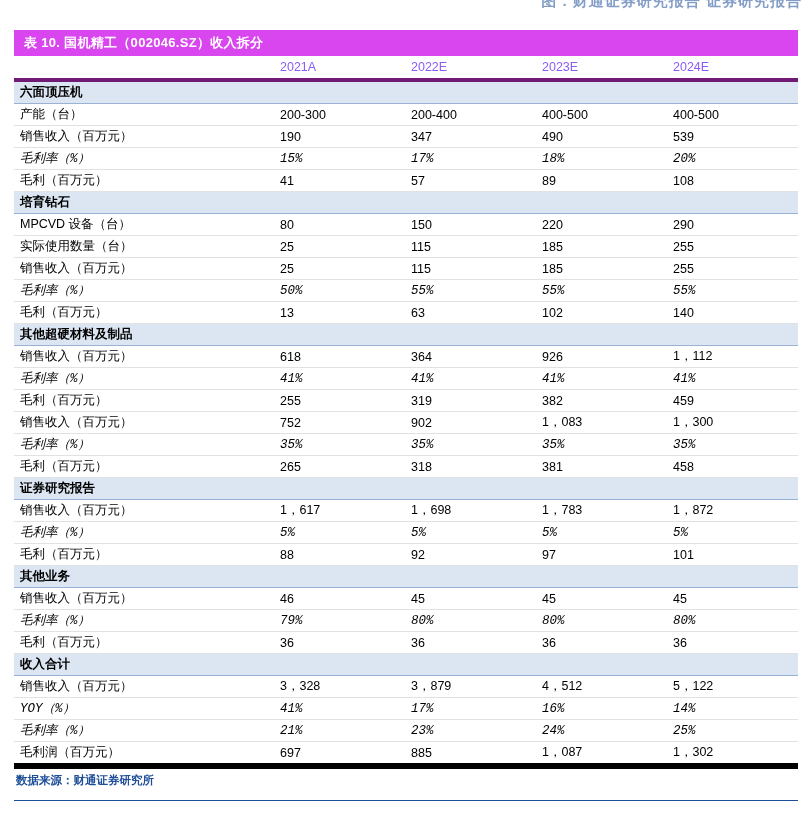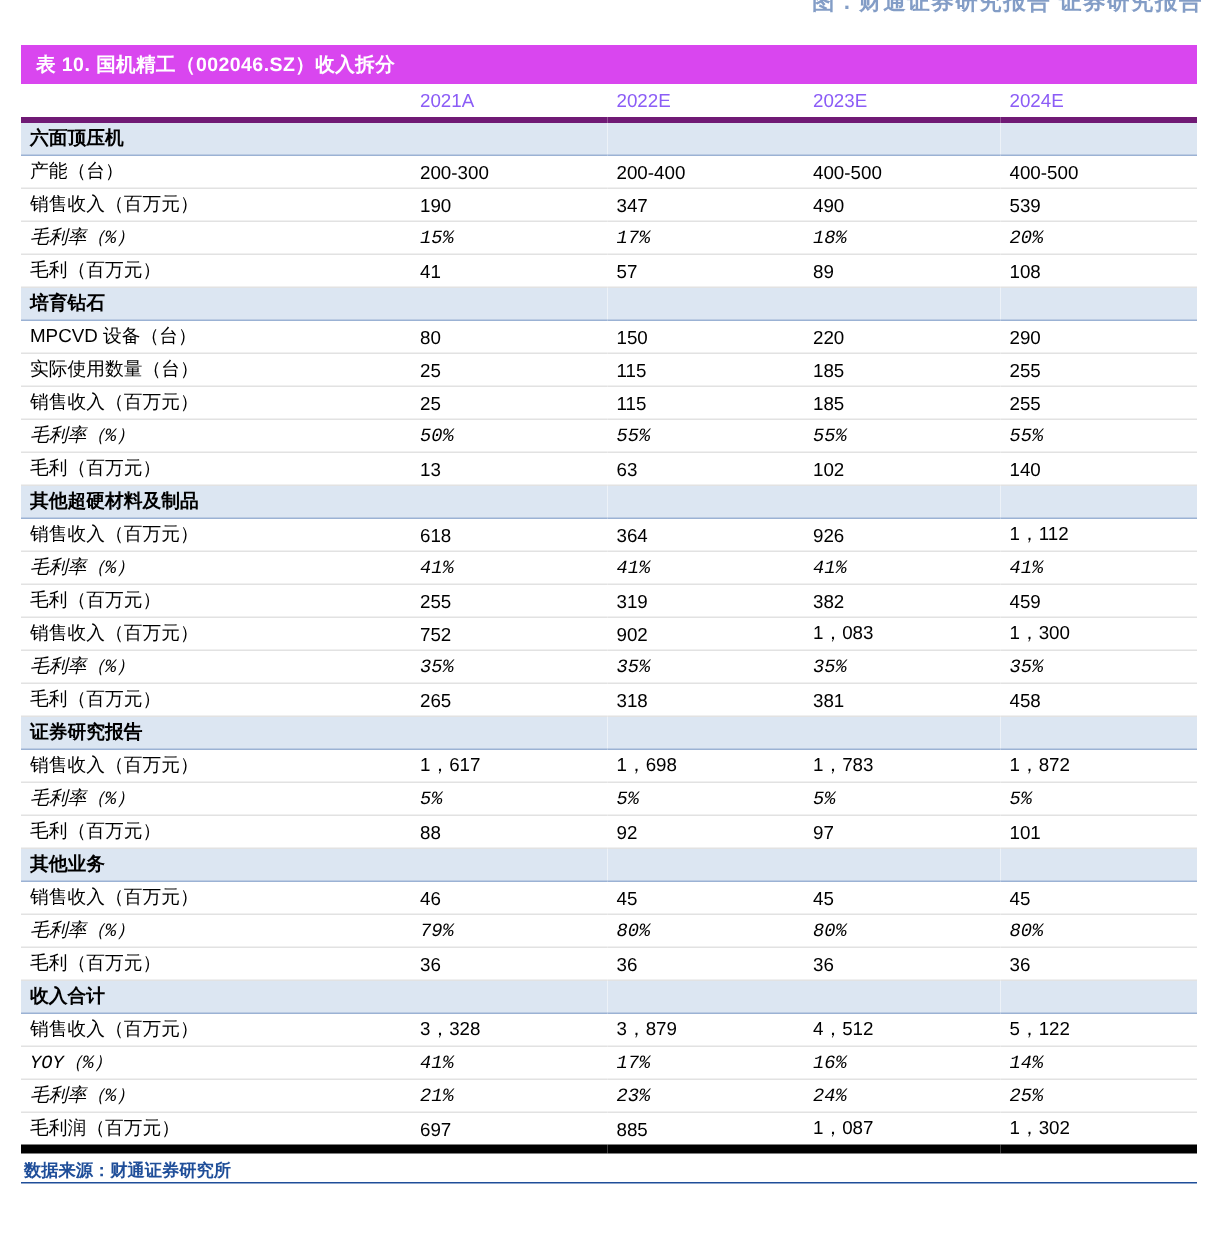--- a/index.html
+++ b/index.html
@@ -99,21 +99,21 @@
   }
   .src {
     margin-top: 4px;
     font-size: 11.5px;
     color: #1f4e99;
     font-weight: bold;
     padding-left: 2px;
   }
   .srcline {
     border-bottom: 1px solid #1f4e99;
-    padding-bottom: 0;
+    padding-bottom: 12px;
     width: 784px;
     box-sizing: border-box;
   }
 </style>
 </head>
 <body>
 
 <div class="page">
 
   <div class="page-header">图 . 财通证券研究报告    证券研究报告</div>

